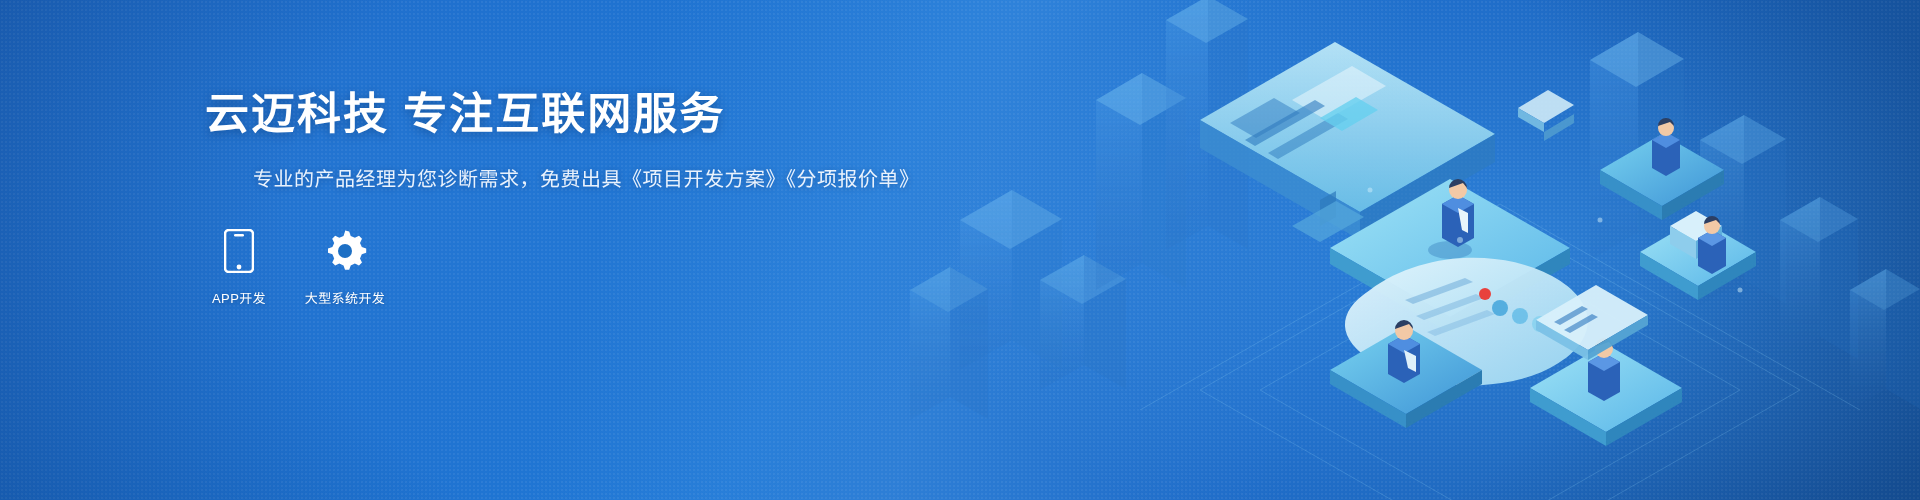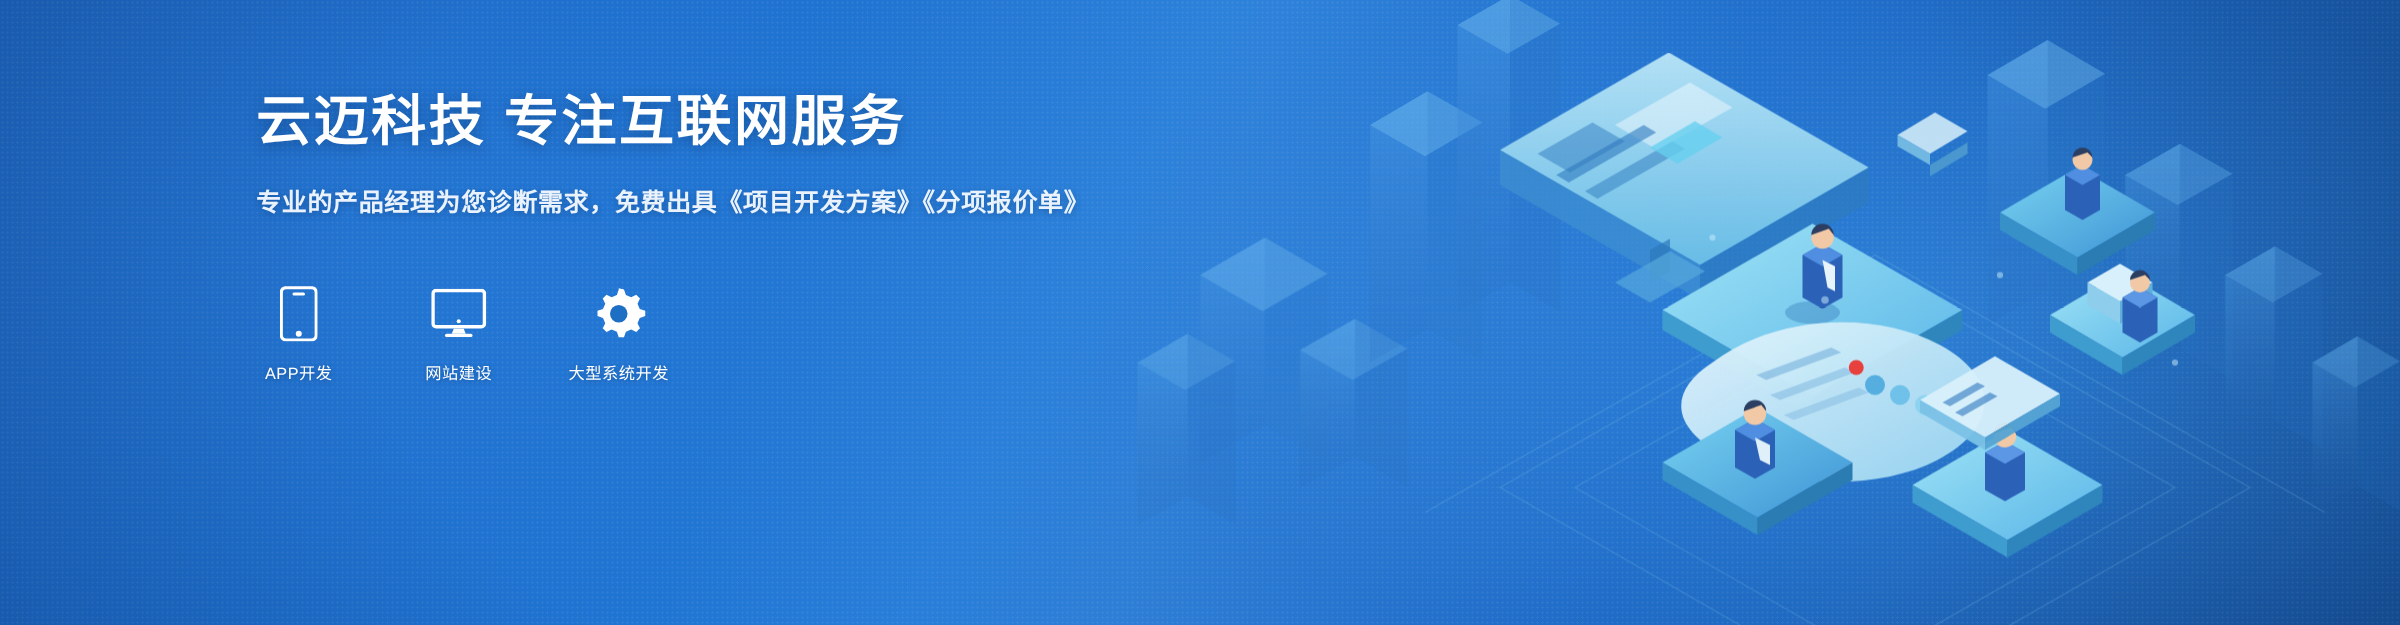--- a/index.html
+++ b/index.html
@@ -46,36 +46,38 @@
     position:absolute; left:205px; top:72px; width:760px; z-index:6;
   }
   .headline{
     color:#ffffff;
     font-size:44px;
     font-weight:700;
     letter-spacing:2px;
     line-height:1.18;
     white-space:nowrap;
     text-shadow:0 2px 10px rgba(4,34,76,.35);
+    margin-top:16px;
   }
   .sub{
     margin-top:22px;
     color:#e9f2fd;
     font-size:20px;
     line-height:1.72;
     letter-spacing:.5px;
-    font-weight:700;
+    font-weight:400;
     text-shadow:0 1px 6px rgba(4,34,76,.30);
+    margin-left:48px;
   }
   .sub div{ white-space:nowrap; }
 
   
   .services{
     position:absolute; left:205px; top:228px;
-    display:flex; align-items:flex-start; gap:60px; z-index:6;
+    display:flex; align-items:flex-start; gap:38px; z-index:6;
   }
   .svc{
     width:68px;
     display:flex; flex-direction:column; align-items:center;
     cursor:pointer;
   }
   .svc .glyph{
     height:46px; width:46px;
     display:flex; align-items:center; justify-content:center;
   }
@@ -333,31 +335,20 @@
           <rect x="1" y="1" width="28" height="42" rx="4" fill="none" stroke="#ffffff" stroke-width="2.6"></rect>
           <rect x="10" y="5" width="10" height="2.4" rx="1.2" fill="#ffffff"></rect>
           <circle cx="15" cy="38" r="2.4" fill="#ffffff"></circle>
         </svg>
       </span>
       <span class="cap">APP开发</span>
     </div>
 
 
 
-    <div class="svc">
-      <span class="glyph">
-        <svg width="44" height="40" viewBox="0 0 44 40">
-          <rect x="1.4" y="1.4" width="41.2" height="29" rx="2.5" fill="none" stroke="#ffffff" stroke-width="2.8"></rect>
-          <circle cx="22" cy="26" r="1.6" fill="#ffffff"></circle>
-          <path d="M18 32 l8 0 l1.6 4 l-11.2 0 z" fill="#ffffff"></path>
-          <rect x="11" y="36" width="22" height="2.6" rx="1.3" fill="#ffffff"></rect>
-        </svg>
-      </span>
-      <span class="cap">网站建设</span>
-    </div>
 
     <div class="svc">
       <span class="glyph">
         <svg width="44" height="44" viewBox="0 0 44 44">
           <path d="M22 1.5 l4.2 1.1 l1.5 4.4 l4.2 1.8 l4.1 -2 l3 3 l-2 4.1 l1.8 4.2 l4.4 1.5 l0 4.2 l-4.4 1.5 l-1.8 4.2 l2 4.1 l-3 3 l-4.1 -2 l-4.2 1.8 l-1.5 4.4 l-4.2 0 l-1.5 -4.4 l-4.2 -1.8 l-4.1 2 l-3 -3 l2 -4.1 l-1.8 -4.2 l-4.4 -1.5 l0 -4.2 l4.4 -1.5 l1.8 -4.2 l-2 -4.1 l3 -3 l4.1 2 l4.2 -1.8 l1.5 -4.4 z" fill="#ffffff"></path>
           <circle cx="22" cy="22" r="7" fill="#1d6fc4"></circle>
         </svg>
       </span>
       <span class="cap">大型系统开发</span>
     </div>

